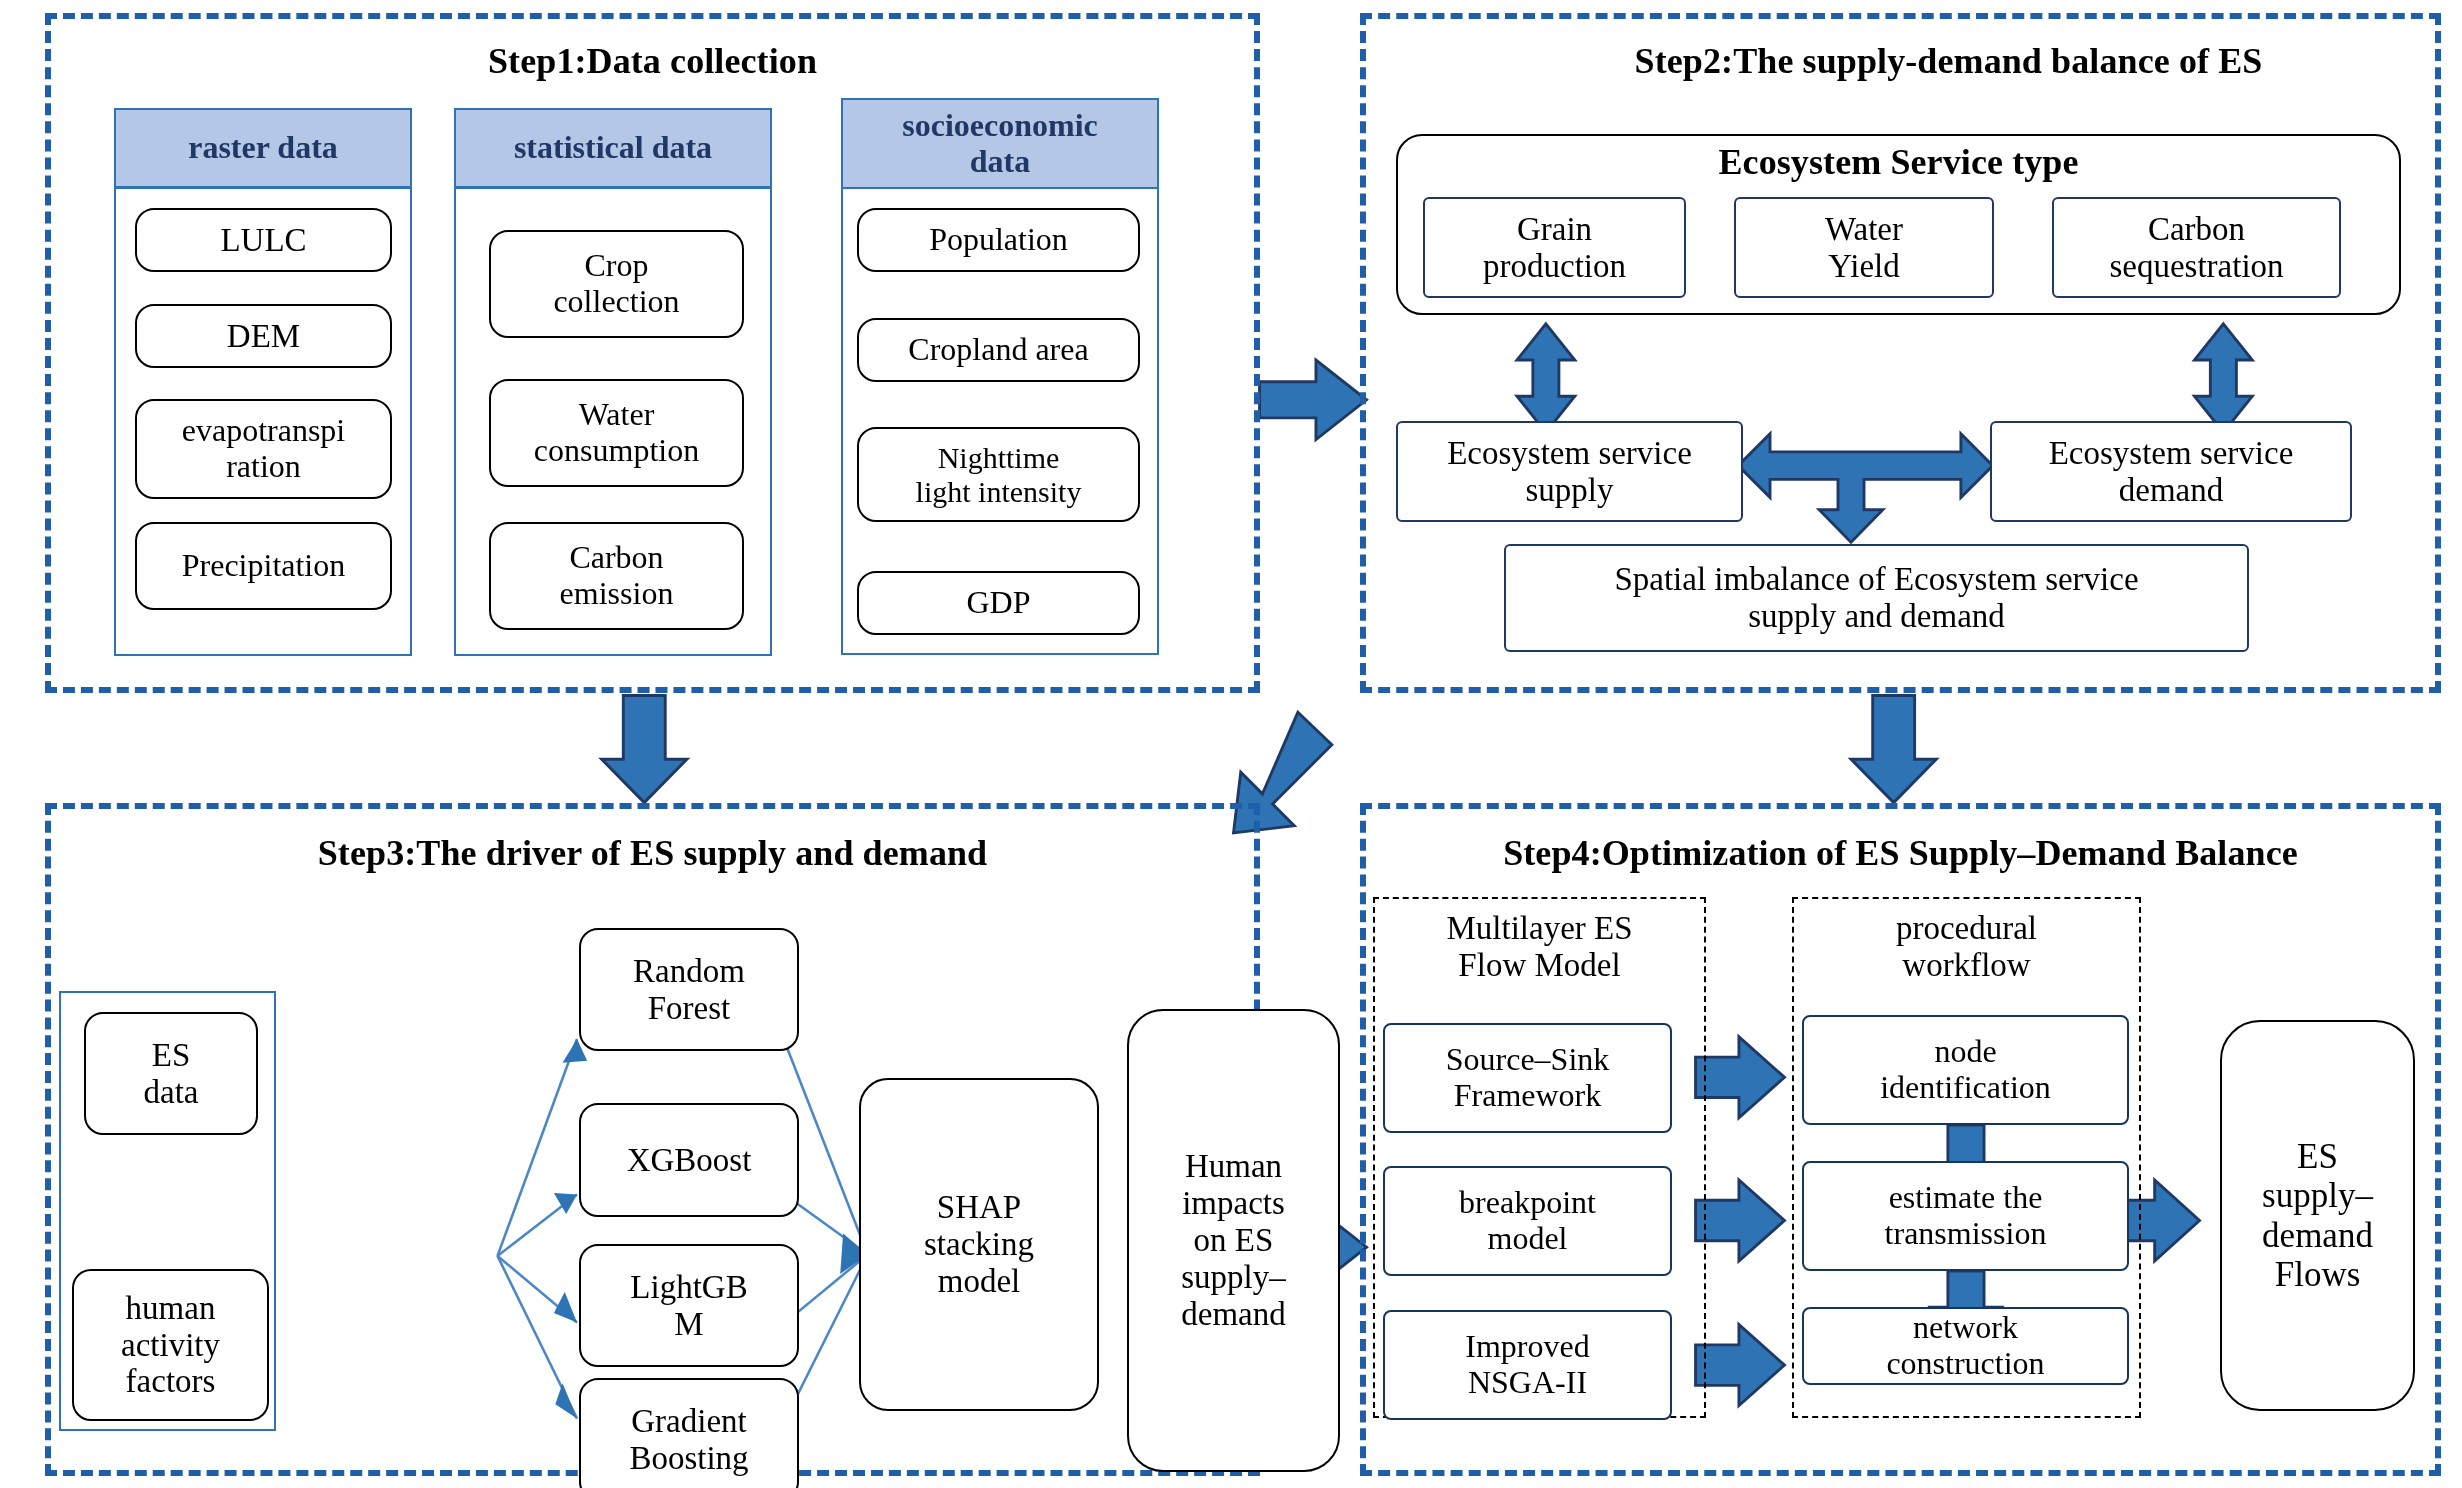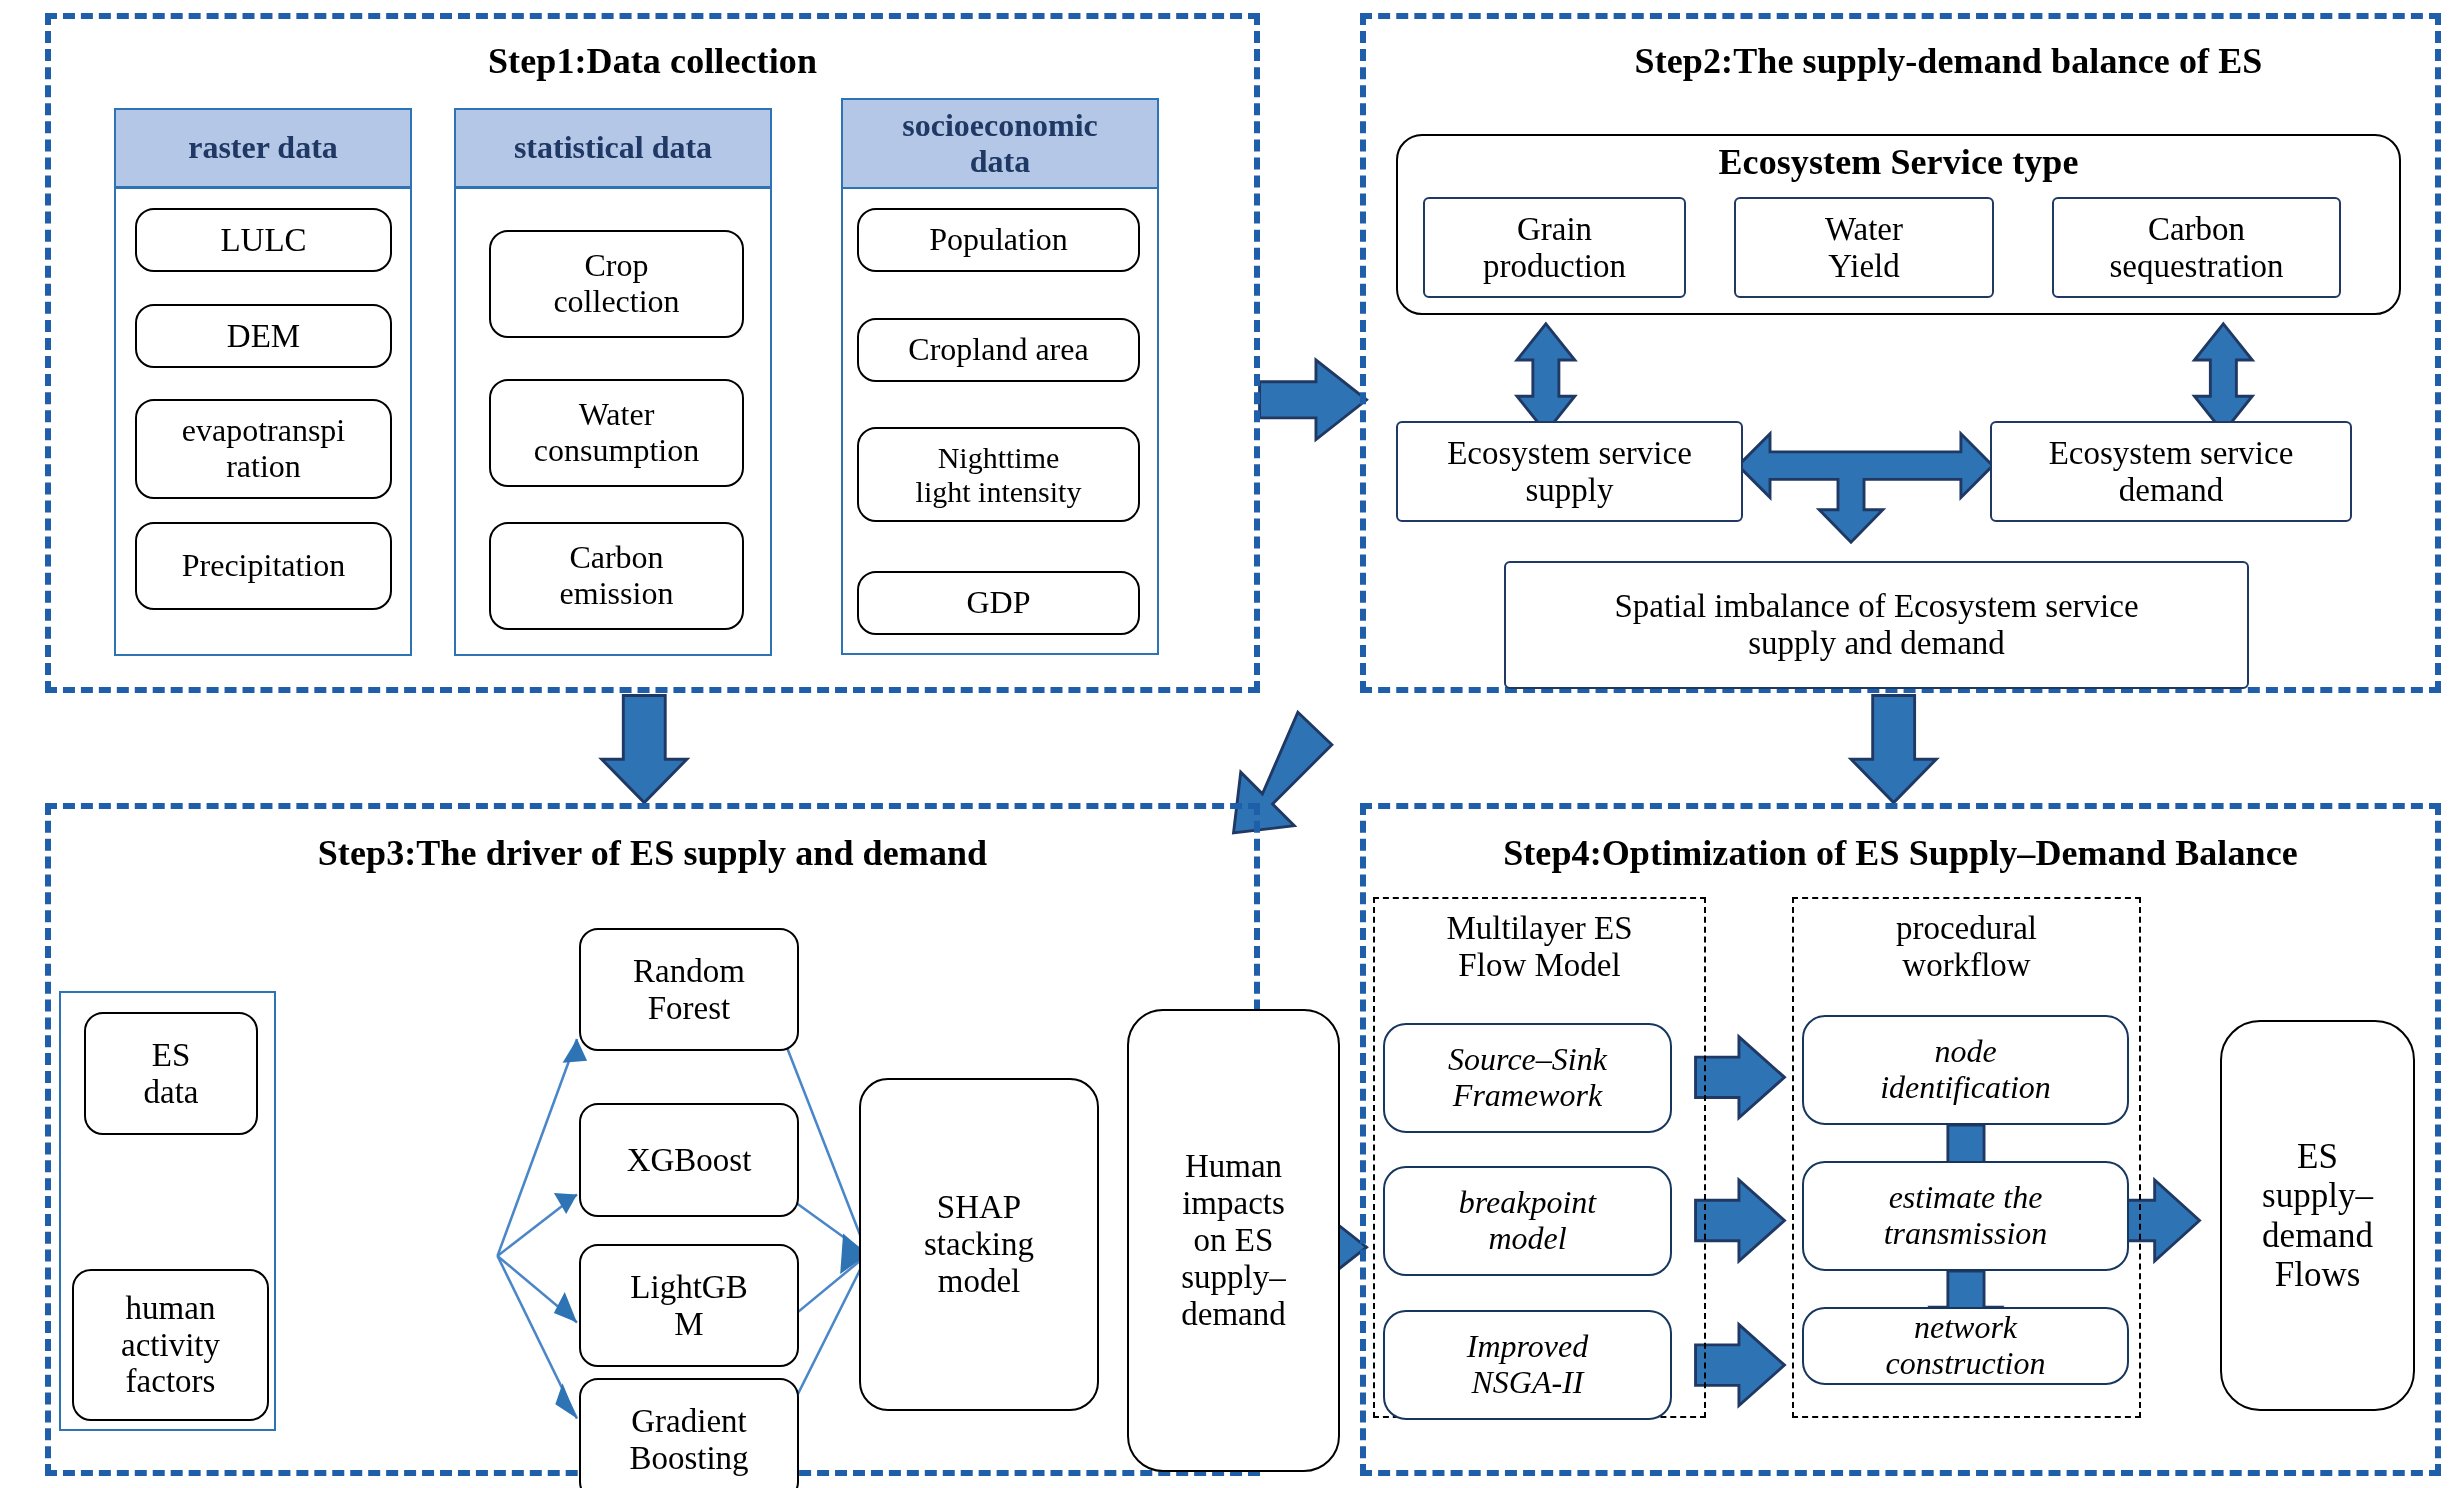--- a/index.html
+++ b/index.html
@@ -11,21 +11,21 @@
   .panel{position:absolute;border:6.5px dashed #1F5FA9;box-sizing:border-box;background:transparent;}
   .panel-title{position:absolute;text-align:center;font-weight:bold;color:#000;
                font-size:33px;letter-spacing:0.1px;white-space:nowrap;}
 
   
   .box{position:absolute;box-sizing:border-box;background:#fff;
        display:flex;align-items:center;justify-content:center;text-align:center;
        line-height:1.12;color:#000;}
   .rb{border:2.2px solid #000;border-radius:19px;}
   .rb-navy{border:2.2px solid #1F3864;border-radius:6px;}
-  .rb-thin{border:2.2px solid #17365D;border-radius:23px;font-style:italic;}
+  .rb-thin{border:2.2px solid #17365D;border-radius:8px;}
   .sq-blue{border:2.9px solid #2E74B5;border-radius:0;}
   .dash-box{position:absolute;box-sizing:border-box;border:2.9px dashed #000;background:transparent;}
 
   
   .colhead{position:absolute;box-sizing:border-box;background:#B4C7E7;border:2.9px solid #2E74B5;
            display:flex;align-items:center;justify-content:center;text-align:center;
            font-weight:bold;color:#1F3864;line-height:1.1;} .f42{font-size:30px;} .f44{font-size:32px;}
   .f46{font-size:33px;} .f48{font-size:35px;} .f50{font-size:36px;}
 
   
@@ -128,21 +128,21 @@
 production</div>
   <div class="box rb-navy f46" style="left:1734px;top:197px;width:260px;height:101px;white-space:pre-line;">Water
 Yield</div>
   <div class="box rb-navy f46" style="left:2052px;top:197px;width:289px;height:101px;white-space:pre-line;">Carbon
 sequestration</div>
 
   <div class="box rb-navy f46" style="left:1396px;top:421px;width:347px;height:101px;white-space:pre-line;">Ecosystem service
 supply</div>
   <div class="box rb-navy f46" style="left:1990px;top:421px;width:362px;height:101px;white-space:pre-line;">Ecosystem service
 demand</div>
-  <div class="box rb-navy f46" style="left:1504px;top:561px;width:745px;height:128px;white-space:pre-line;">Spatial imbalance of Ecosystem service
+  <div class="box rb-navy f46" style="left:1504px;top:544px;width:745px;height:108px;white-space:pre-line;">Spatial imbalance of Ecosystem service
 supply and demand</div>
 
   <div class="panel" style="left:45px;top:803px;width:1215px;height:673px;"></div>
   <div class="panel-title f50" style="left:45px;top:832px;width:1215px;">Step3:The driver of ES supply and demand</div>
 
   <div class="box sq-blue" style="left:59px;top:991px;width:217px;height:440px;border-width:2.2px;"></div>
   <div class="box rb f46" style="left:84px;top:1012px;width:174px;height:123px;white-space:pre-line;">ES
 data</div>
   <div class="box rb f46" style="left:72px;top:1269px;width:197px;height:152px;white-space:pre-line;">human
 activity

